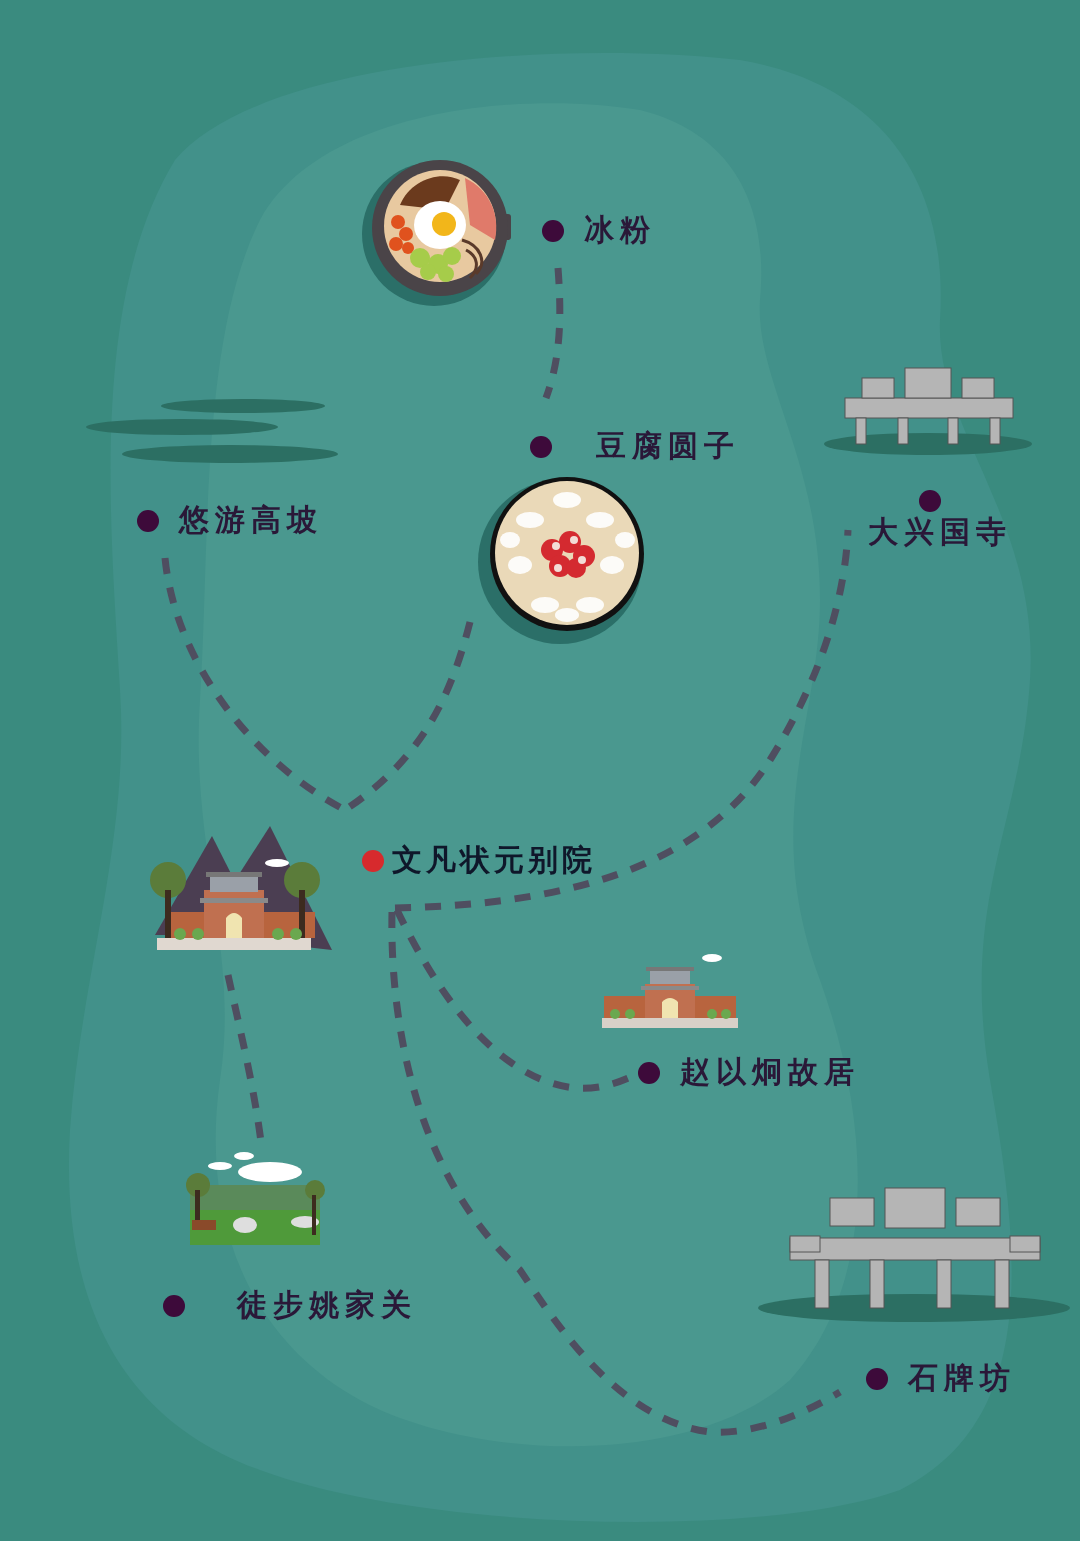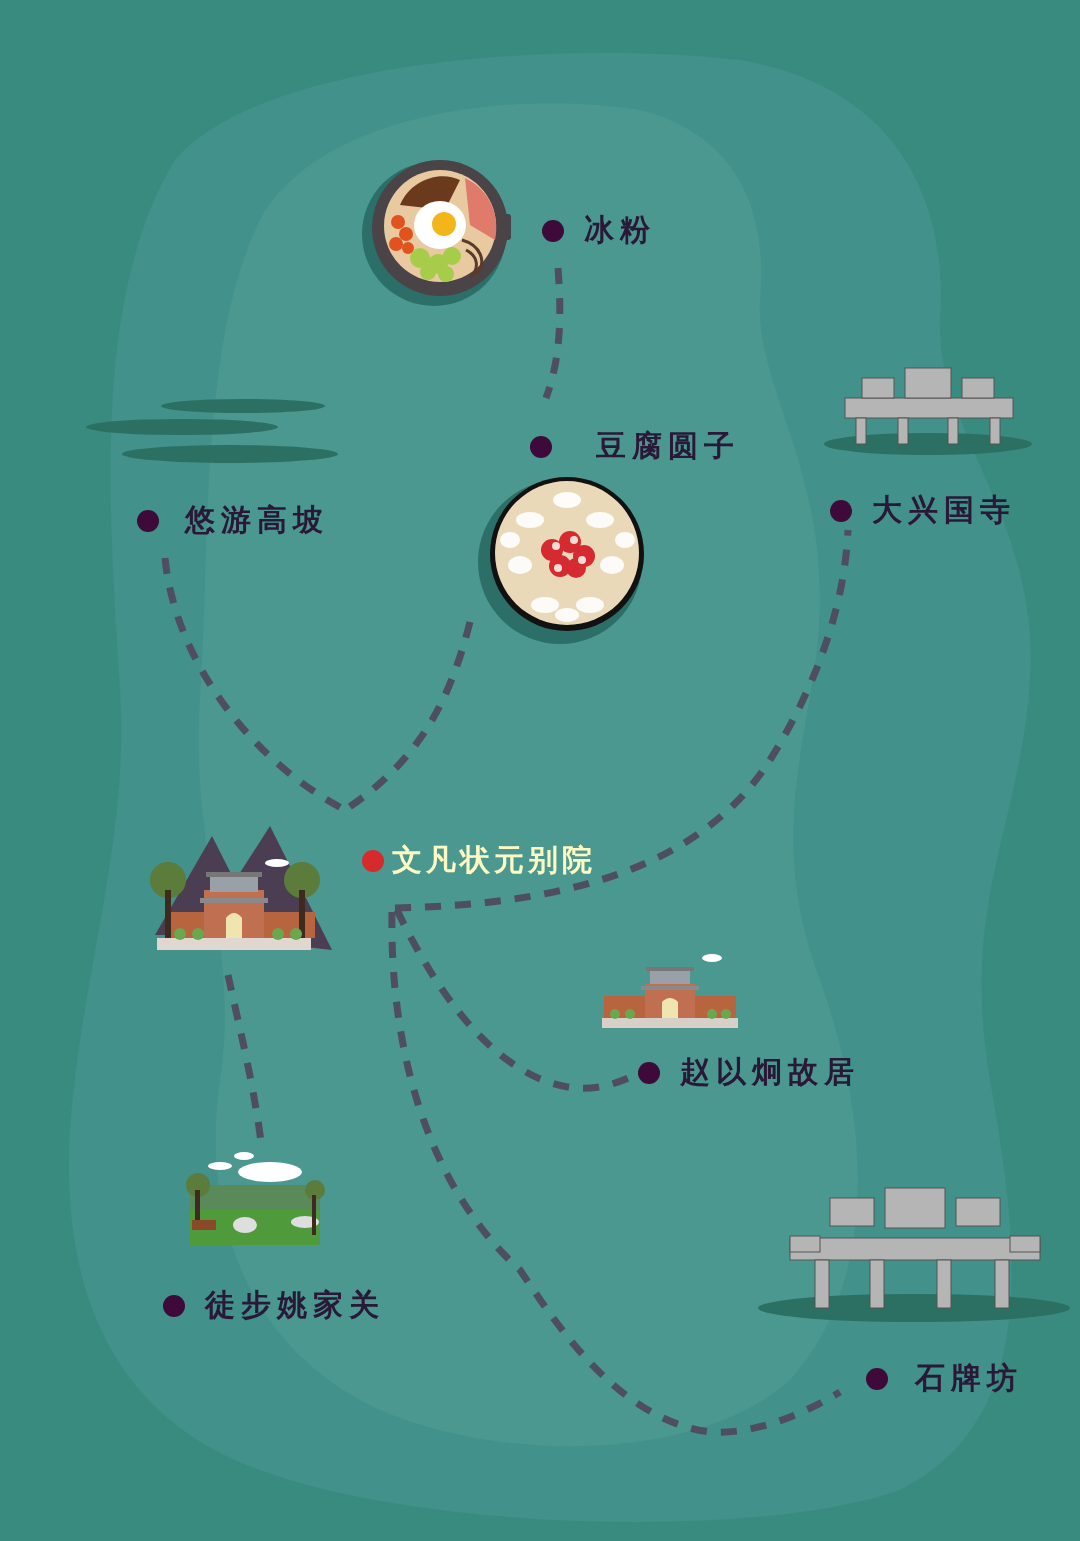--- a/index.html
+++ b/index.html
@@ -3,21 +3,21 @@
 <meta charset="utf-8">
 <style>
   html, body { margin:0; padding:0; }
   body { width:1080px; height:1541px; overflow:hidden; background:#3a8b7f; position:relative; font-family:"DejaVu Serif","Liberation Serif",serif; }
   .map { position:absolute; left:0; top:0; width:876px; height:1541px; }
   .bg-svg, .route-svg, .art-svg { position:absolute; left:0; top:0; width:1080px; height:1541px; }
   .label { position:absolute; display:flex; align-items:center; white-space:nowrap; }
   .dot { width:22px; height:22px; border-radius:50%; background:#3d0a3a; margin-right:20px; flex:0 0 auto; }
   .label-text { font-size:30px; font-weight:bold; color:#2a1838; letter-spacing:6px; }
   .label.main .dot { background:#d72a2d; margin-right:8px; }
-  .label.main .label-text { color:#fef9c3; letter-spacing:4px; }
+  .label.main .label-text { color:#0f172a; letter-spacing:4px; }
 </style>
 </head>
 <body>
 
 <div class="map">
 
   <svg class="bg-svg" viewBox="0 0 1080 1541">
     <rect width="1080" height="1541" fill="#3a8b7f"></rect>
     <path d="M175 160 C 260 60, 560 40, 740 60 C 860 80, 950 160, 940 320 C 935 430, 1040 520, 1030 680 C 1020 830, 960 900, 990 1080 C 1020 1250, 1040 1420, 900 1490 C 760 1540, 420 1530, 260 1470 C 120 1420, 60 1300, 70 1130 C 80 980, 130 840, 120 690 C 110 520, 90 300, 175 160 Z" fill="#42918a"></path>
     <path d="M260 220 C 320 110, 520 90, 640 110 C 720 130, 770 190, 760 300 C 755 380, 820 460, 820 600 C 820 720, 760 820, 820 980 C 870 1120, 880 1280, 790 1380 C 690 1470, 470 1460, 360 1400 C 250 1340, 200 1220, 220 1080 C 240 950, 190 850, 200 700 C 210 540, 200 340, 260 220 Z" fill="#4a988f"></path>
@@ -188,37 +188,37 @@
   </svg>
 
   <div class="label" style="left:542px;top:210px;">
     <span class="dot"></span>
     <span class="label-text">冰粉</span>
   </div>
   <div class="label" style="left:530px;top:426px;gap:24px;">
     <span class="dot"></span>
     <span class="label-text">豆腐圆子</span>
   </div>
-  <div class="label" style="left:137px;top:500px;gap:6px;">
+  <div class="label" style="left:137px;top:500px;">
     <span class="dot"></span>
     <span class="label-text">悠游高坡</span>
   </div>
-  <div class="label" style="left:830px;top:490px;">
+  <div class="label" style="left:868px;top:490px;flex-direction:column;">
     <span class="dot"></span>
     <span class="label-text">大兴国寺</span>
   </div>
   <div class="label main" style="left:362px;top:840px;">
     <span class="dot"></span>
     <span class="label-text">文凡状元别院</span>
   </div>
   <div class="label" style="left:638px;top:1052px;">
     <span class="dot"></span>
     <span class="label-text">赵以炯故居</span>
   </div>
-  <div class="label" style="left:163px;top:1285px;">
+  <div class="label" style="left:163px;top:1285px;gap:32px;">
     <span class="dot"></span>
     <span class="label-text">徒步姚家关</span>
   </div>
-  <div class="label" style="left:866px;top:1358px;gap:7px;">
+  <div class="label" style="left:866px;top:1358px;">
     <span class="dot"></span>
     <span class="label-text">石牌坊</span>
   </div>
 </div>
 
 </body></html>

